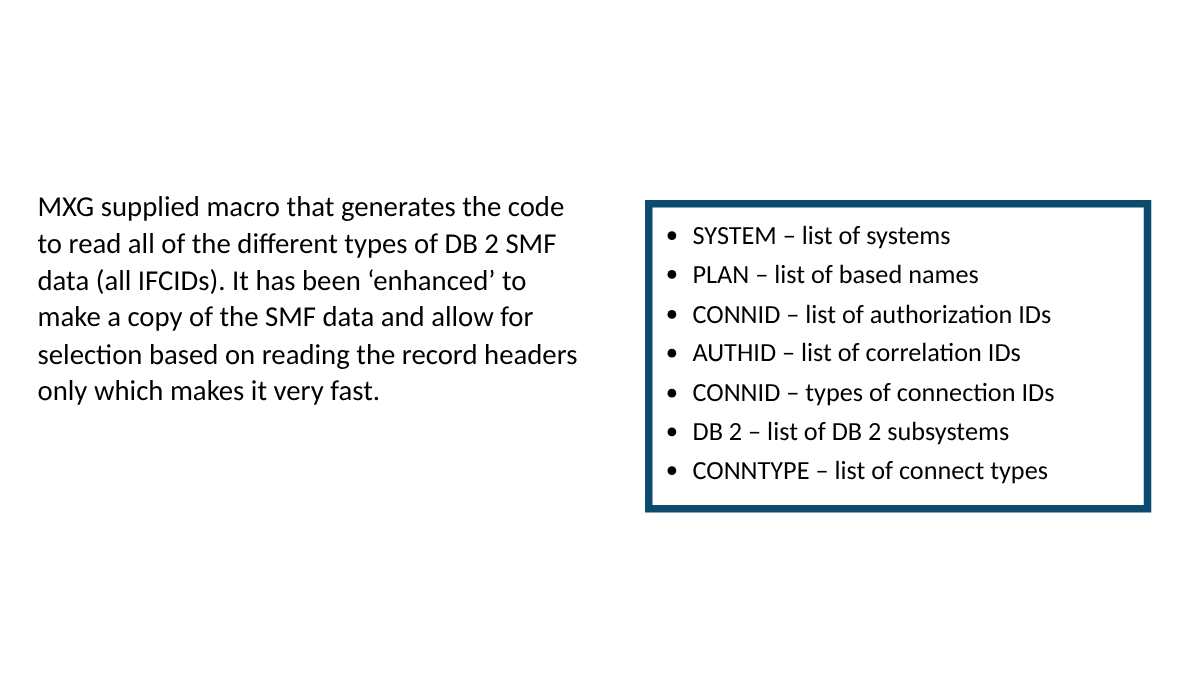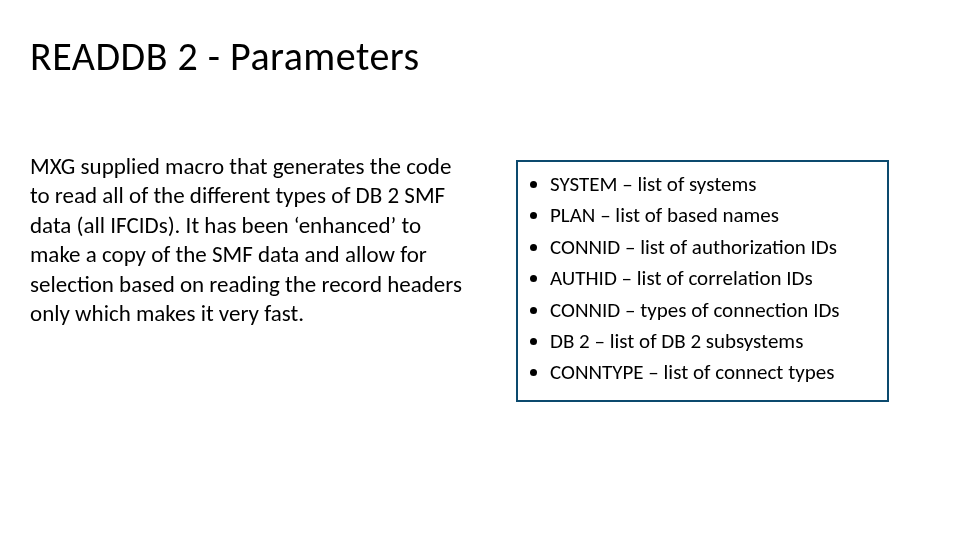--- a/index.html
+++ b/index.html
@@ -39,22 +39,22 @@
     top: 152px;
     width: 440px;
     font-size: 23px;
     line-height: 1.28;
     font-weight: 400;
   }
   .param-box {
     position: absolute;
     left: 516px;
     top: 160px;
-    width: 373px;
-    border: 2px solid #0c4a6e;
+    width: 405px;
+    border: 6px solid #0c4a6e;
     padding: 6px 10px 10px 10px;
     box-sizing: border-box;
     font-size: 21px;
     line-height: 1.4;
   }
   .param-box ul {
     margin: 0;
     padding-left: 22px;
     list-style: disc;
   }
@@ -67,21 +67,20 @@
     fill: #d31319;
     font-weight: 700;
     font-family: "Times New Roman", serif;
   }
 </style>
 </head>
 <body>
 
 <div class="slide">
 
-  <div class="title">READDB 2 - Parameters</div>
 
 
   <div class="body-text">MXG supplied macro that generates the code to read all of the different types of DB 2 SMF data (all IFCIDs).  It has been ‘enhanced’ to make a copy of the SMF data and allow for selection based on reading the record headers only which makes it very fast.</div>
 
   <div class="param-box">
     <ul>
       <li>SYSTEM – list of systems</li>
       <li>PLAN – list of based names</li>
       <li>CONNID – list of authorization IDs</li>
       <li>AUTHID – list of correlation IDs</li>

